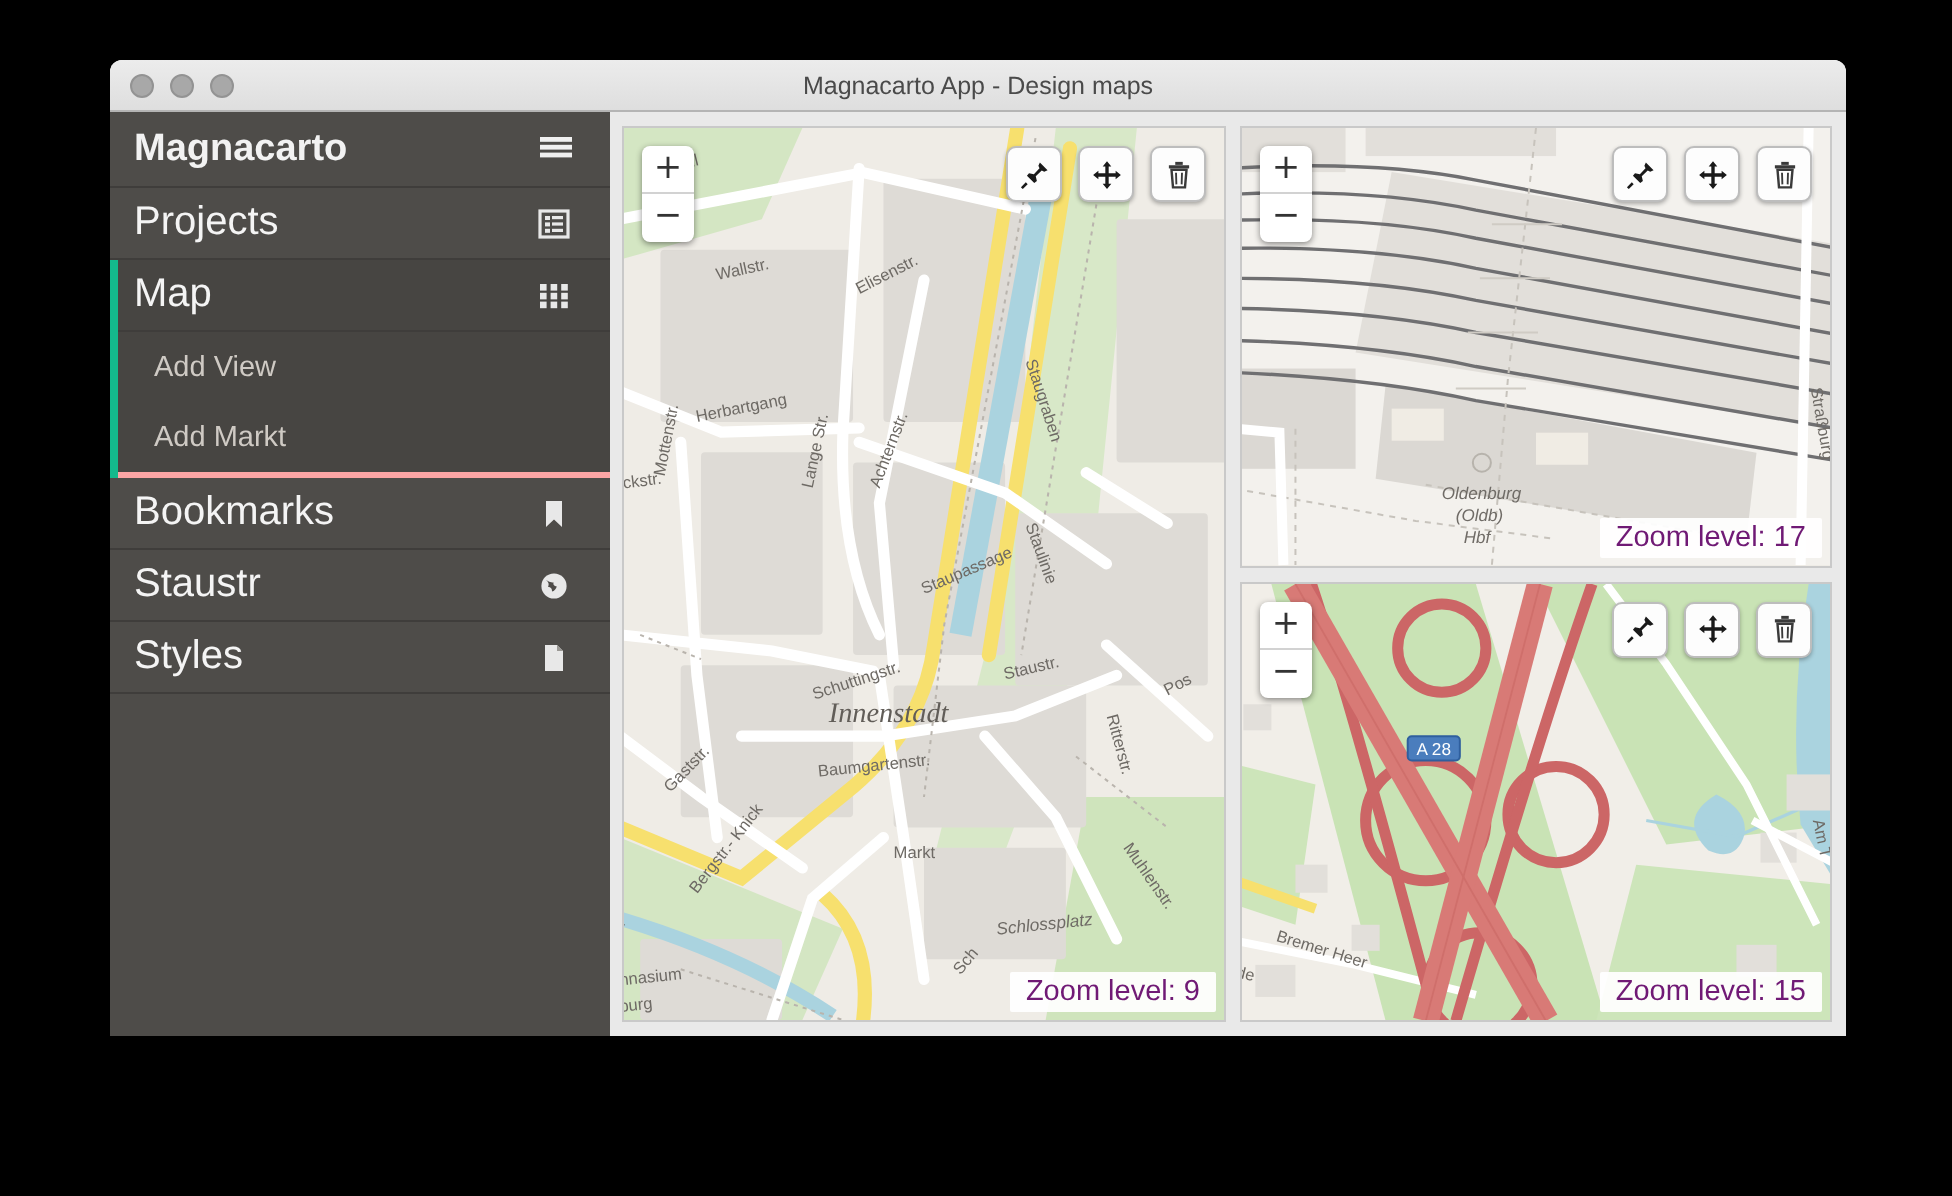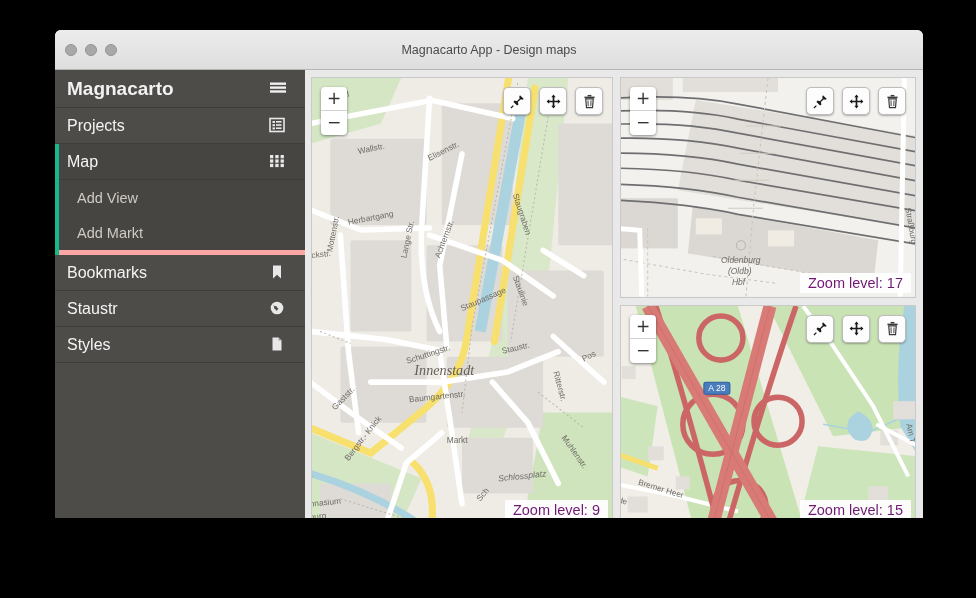--- a/index.html
+++ b/index.html
@@ -17,21 +17,21 @@
     width: 868px; height: 488px;
     background: #fff;
     border-radius: 6px 6px 0 0;
     overflow: hidden;
     box-shadow: 0 2px 10px rgba(0,0,0,.5);
   }
 
   
   #titlebar {
     position: relative;
-    height: 40px;
+    height: 26px;
     background: linear-gradient(#ececec, #dedede);
     border-bottom: 1px solid #b4b4b4;
     display: flex; align-items: center;
   }
   .traffic-lights { display: flex; gap: 8px; margin-left: 10px; }
   .tl { width: 12px; height: 12px; border-radius: 50%;
         background: #a8a8a8; border: 1px solid #939393; }
   #window-title {
     position: absolute; left: 0; right: 0; text-align: center;
     font-size: 12.5px; color: #4a4a4a;
@@ -52,26 +52,26 @@
     content: ""; position: absolute; left: 0; top: 0; bottom: 0;
     width: 4px; background: #14b98c;
   }
   .nav-row {
     display: flex; align-items: center; justify-content: space-between;
     height: 36px; padding: 0 18px 0 12px;
     border-bottom: 1px solid #3f3d3b;
     cursor: default;
     gap: 20px;
   }
-  .nav-row.level0 { font-size: 16px; color: #f4f4f4; }
+  .nav-row.level0 { font-size: 20px; color: #f4f4f4; }
   .nav-row.brand  { height: 38px; font-size: 19px; font-weight: bold; }
   .nav-row.active-hdr { background: #474542; }
   .nav-sub {
     background: #474542;
-    border-bottom: 5px solid #fca5a5;
+    border-bottom: 3px solid #fca5a5;
   }
   .nav-subrow {
     height: 35px; display: flex; align-items: center;
     padding-left: 22px; font-size: 14.5px; color: #cfcac4;
   }
   .nav-icon { width: 18px; height: 18px; display: block; }
   #sidebar-filler { flex: 1; background: #4e4c49; }
 
   
   #map-area {

